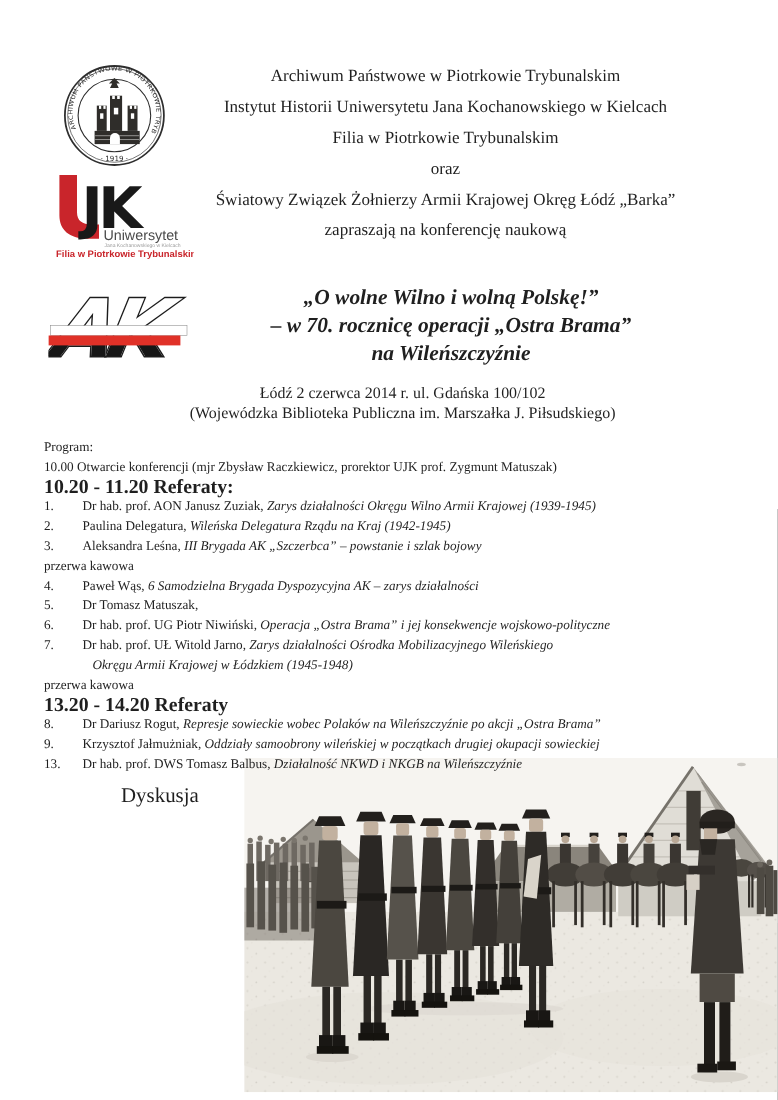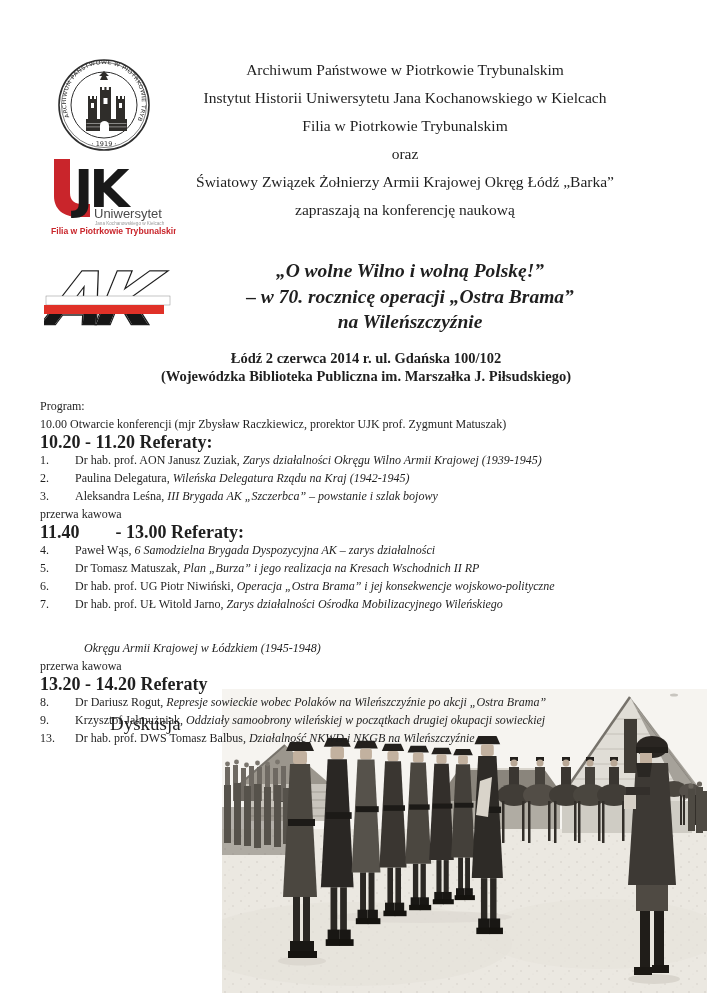--- a/index.html
+++ b/index.html
@@ -7,29 +7,29 @@
         font-family:"Liberation Serif","DejaVu Serif",serif;color:#1f1f1f;margin:0 auto;}
   .abs{position:absolute;}
   
   .org{left:100px;top:56px;width:610px;text-align:center;z-index:2;}
   .org div{font-size:15.5px;line-height:28px;white-space:pre;}
   
   .title{left:110px;top:258px;width:600px;text-align:center;font-weight:bold;font-style:italic;z-index:2;}
   .title div{font-size:19.5px;line-height:25.5px;}
   
   .venue{left:41px;top:350px;width:650px;text-align:center;z-index:2;}
-  .venue div{font-size:14.5px;line-height:17.5px;font-weight:bold;}
+  .venue div{font-size:14.5px;line-height:17.5px;}
   
   .program{left:40px;top:397px;width:660px;z-index:2;}
   .pl{font-size:12px;line-height:18px;height:18px;white-space:pre;}
   .pl.session{font-weight:bold;font-size:18px;}
   .pl.item{display:flex;}
   .pl .num{flex:none;width:35px;}
   .pl .work{font-style:italic;}
-  .pl.cont{padding-left:44px;font-style:italic;margin-top:26px;}
+  .pl.cont{padding-left:44px;font-style:italic;}
   .dyskusja{left:110px;top:714px;font-size:19px;line-height:20px;z-index:2;}
   
   .seal{left:56px;top:56px;z-index:2;}
   .ujk{left:48px;top:156px;z-index:2;}
   .ak{left:44px;top:258px;z-index:2;}
   
   .photo{left:222px;top:689px;z-index:1;}
 </style>
 </head>
 <body>
@@ -112,23 +112,22 @@
 
   <div class="abs program">
     <div class="pl">Program:</div>
     <div>
         <div class="pl plain">10.00 Otwarcie konferencji (mjr Zbysław Raczkiewicz, prorektor UJK prof. Zygmunt Matuszak)</div>
         <div class="pl session">10.20 - 11.20 Referaty:</div>
         <div class="pl item"><span class="num">1.</span><span class="lead">Dr hab. prof. AON Janusz Zuziak, </span><span class="work">Zarys działalności Okręgu Wilno Armii Krajowej (1939-1945)</span></div>
         <div class="pl item"><span class="num">2.</span><span class="lead">Paulina Delegatura, </span><span class="work">Wileńska Delegatura Rządu na Kraj (1942-1945)</span></div>
         <div class="pl item"><span class="num">3.</span><span class="lead">Aleksandra Leśna, </span><span class="work">III Brygada AK „Szczerbca” – powstanie i szlak bojowy</span></div>
         <div class="pl break">przerwa kawowa</div>
-        <div class="pl session">11.40        - 13.00 Referaty:</div>
         <div class="pl item"><span class="num">4.</span><span class="lead">Paweł Wąs, </span><span class="work">6 Samodzielna Brygada Dyspozycyjna AK – zarys działalności</span></div>
-        <div class="pl item"><span class="num">5.</span><span class="lead">Dr Tomasz Matuszak, </span><span class="work">Plan „Burza” i jego realizacja na Kresach Wschodnich II RP</span></div>
+        <div class="pl item"><span class="num">5.</span><span class="lead">Dr Tomasz Matuszak, </span></div>
         <div class="pl item"><span class="num">6.</span><span class="lead">Dr hab. prof. UG Piotr Niwiński, </span><span class="work">Operacja „Ostra Brama” i jej konsekwencje wojskowo-polityczne</span></div>
         <div class="pl item"><span class="num">7.</span><span class="lead">Dr hab. prof. UŁ Witold Jarno, </span><span class="work">Zarys działalności Ośrodka Mobilizacyjnego Wileńskiego</span></div>
         <div class="pl cont"><span class="work">Okręgu Armii Krajowej w Łódzkiem (1945-1948)</span></div>
         <div class="pl break">przerwa kawowa</div>
         <div class="pl session">13.20 - 14.20 Referaty</div>
         <div class="pl item"><span class="num">8.</span><span class="lead">Dr Dariusz Rogut, </span><span class="work">Represje sowieckie wobec Polaków na Wileńszczyźnie po akcji „Ostra Brama”</span></div>
         <div class="pl item"><span class="num">9.</span><span class="lead">Krzysztof Jałmużniak, </span><span class="work">Oddziały samoobrony wileńskiej w początkach drugiej okupacji sowieckiej</span></div>
         <div class="pl item"><span class="num">13.</span><span class="lead">Dr hab. prof. DWS Tomasz Balbus, </span><span class="work">Działalność NKWD i NKGB na Wileńszczyźnie</span></div>
       </div>
   </div>

